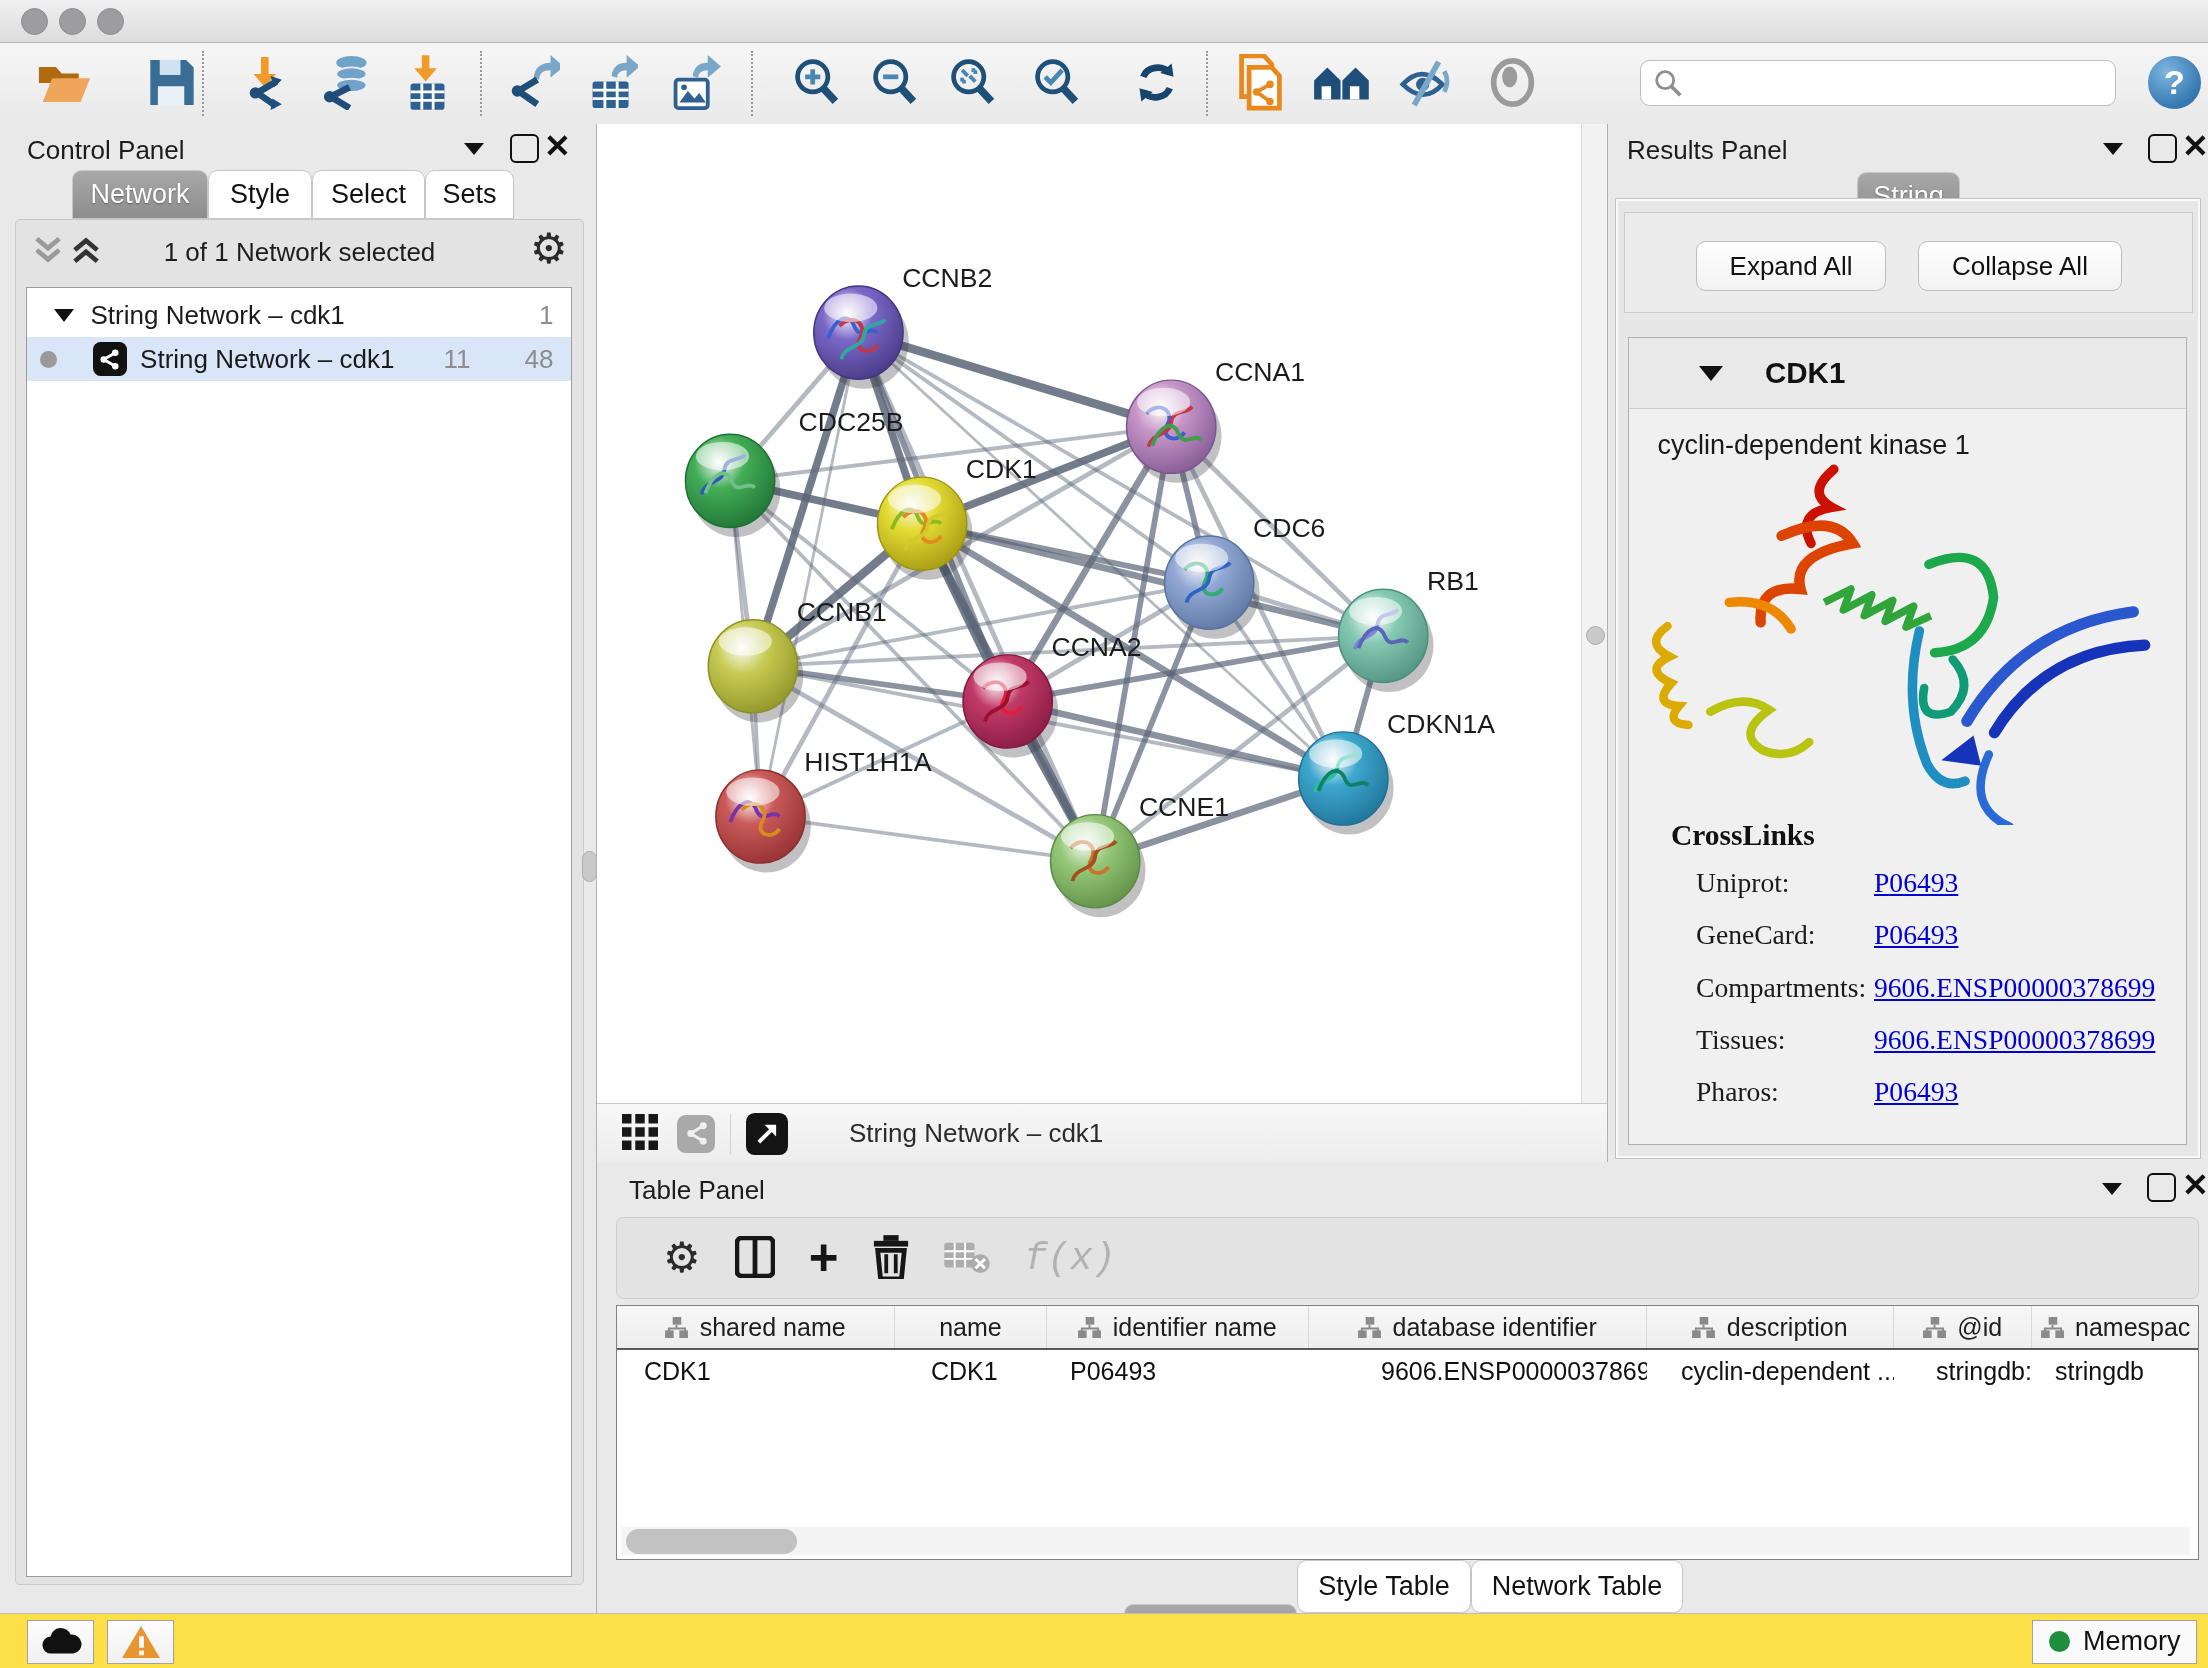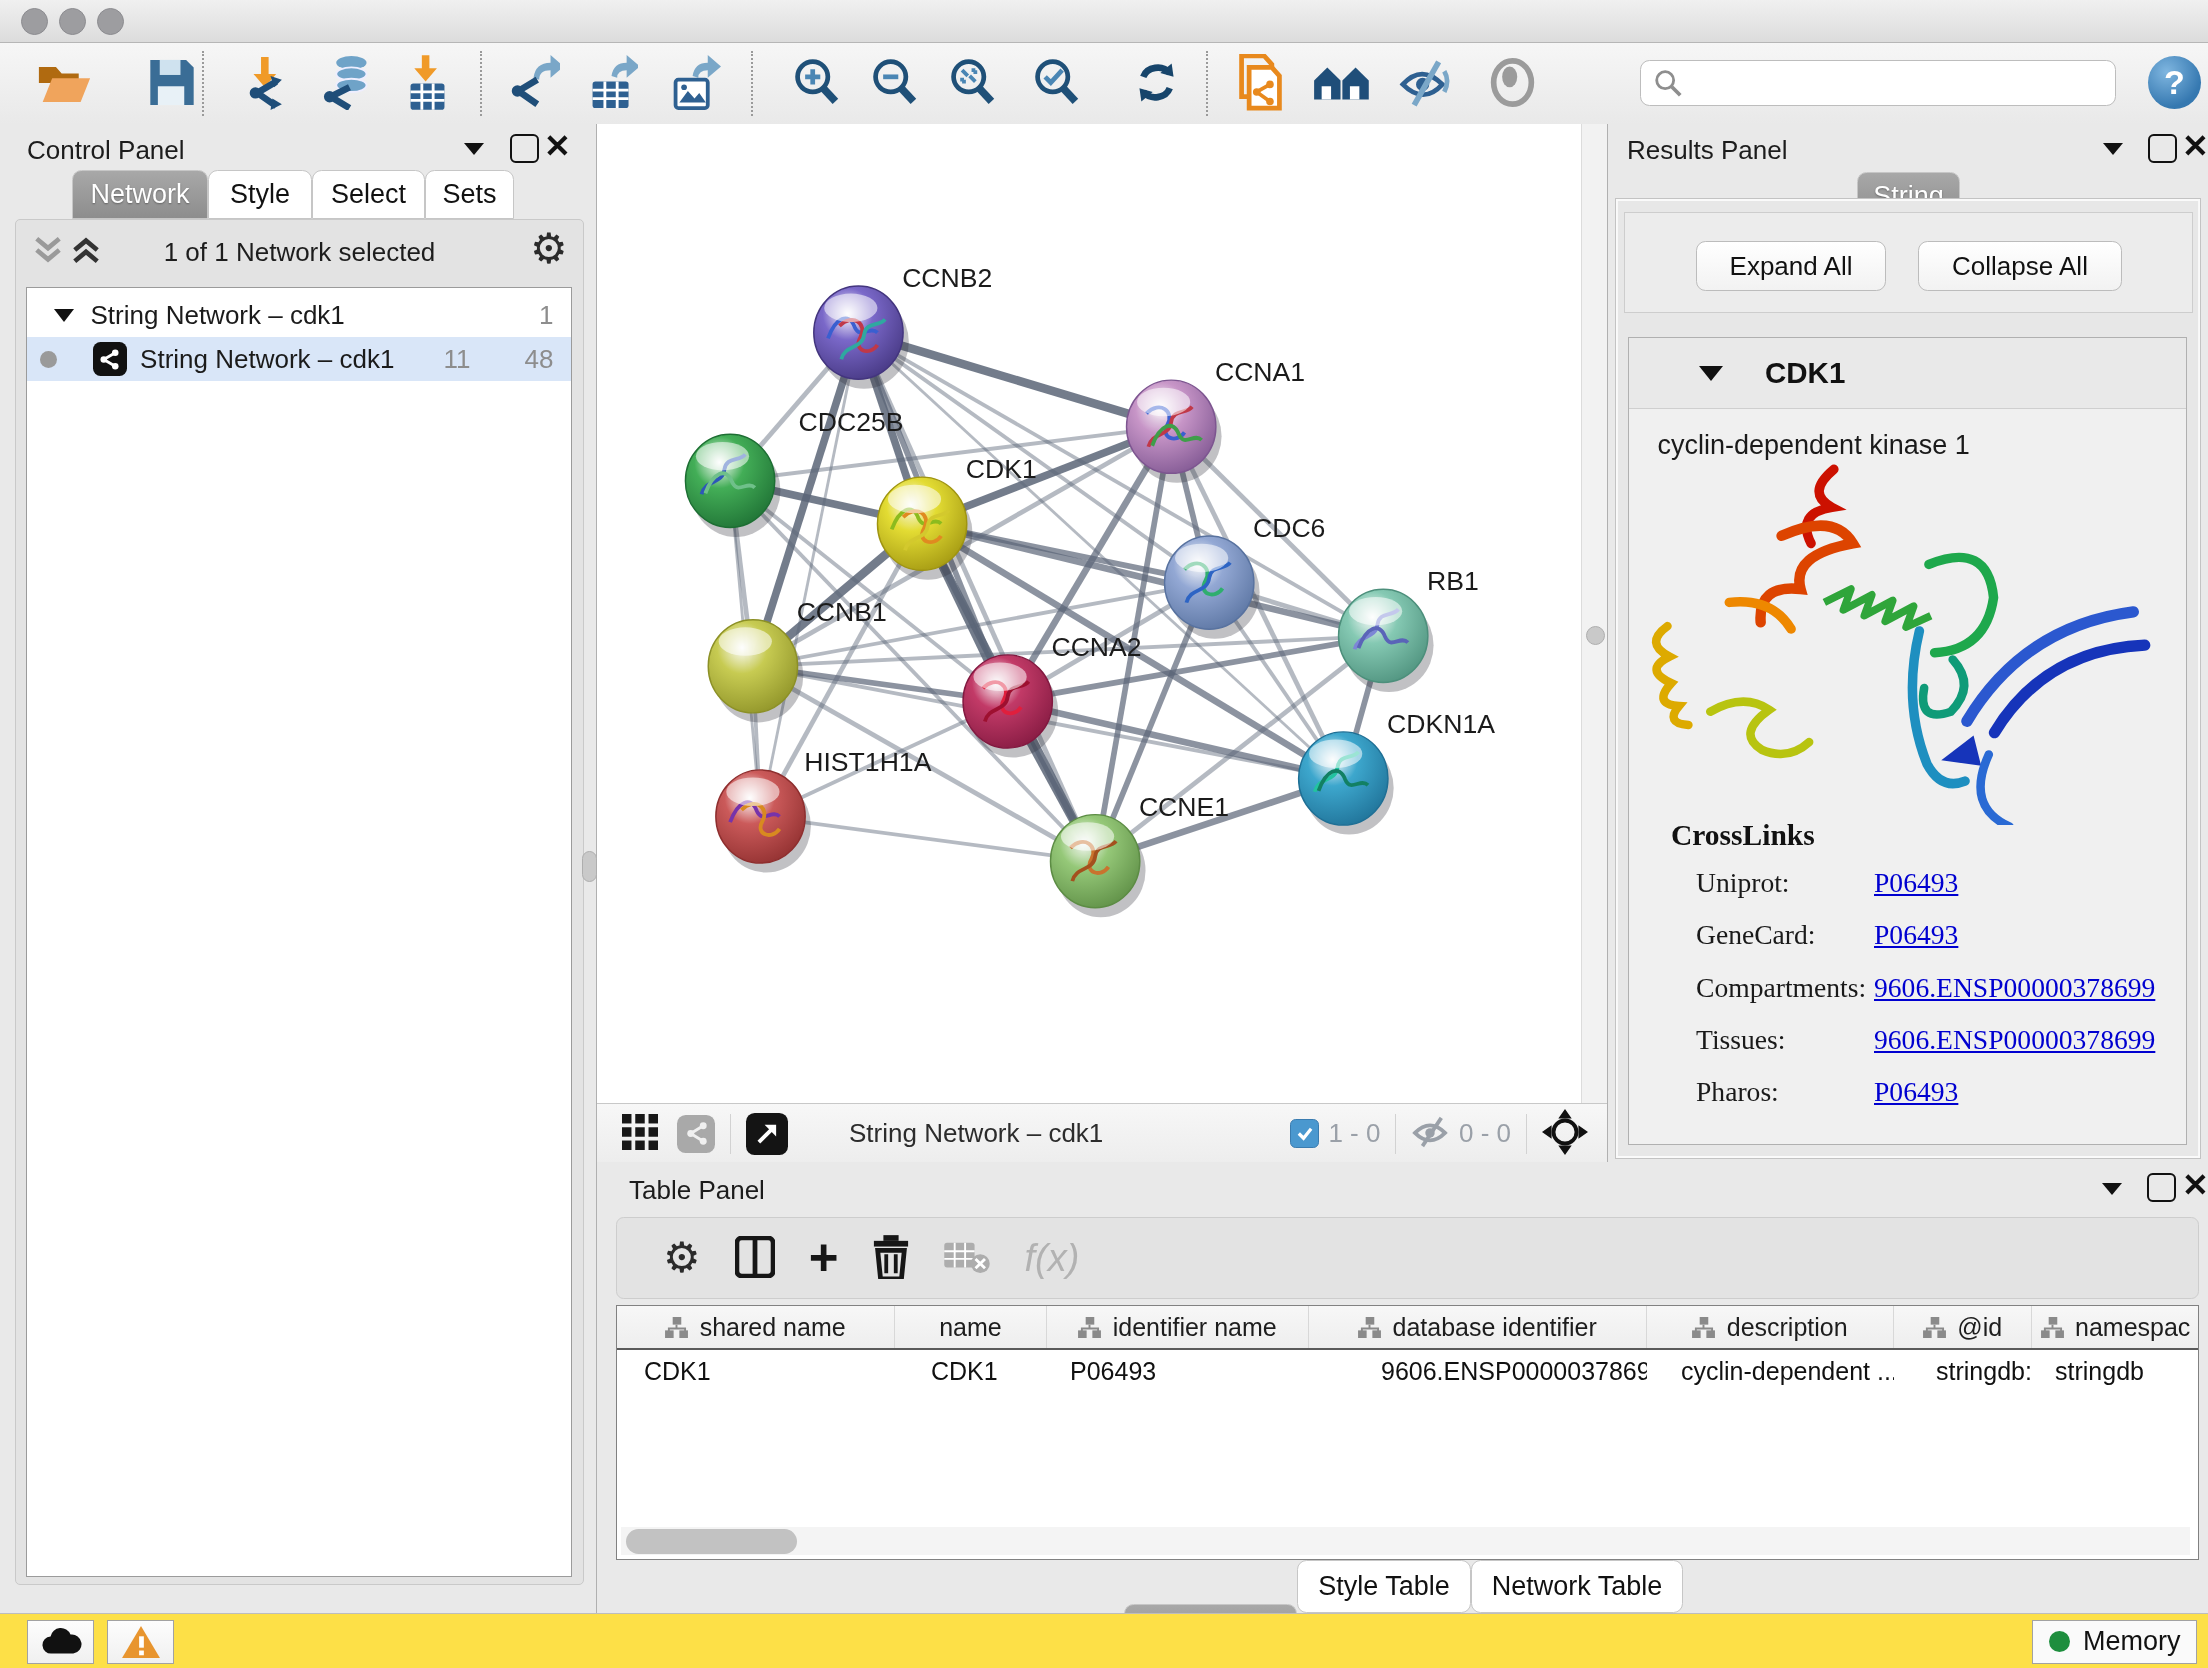--- a/index.html
+++ b/index.html
@@ -514,44 +514,20 @@
       </svg>
   </span>
   <span class="nt-div"></span>
   <span style="width:42px;height:42px;background:#141414;border-radius:8.6px;display:flex;align-items:center;justify-content:center">
     <svg width="25" height="25" viewBox="0 0 26 26">
         <path d="M4 22 L20 6" stroke="#fff" stroke-width="4"></path>
         <path d="M10 4 h12 v12z" fill="#fff"></path>
       </svg>
   </span>
   <span class="net-name" style="margin-left:61px">String Network – cdk1</span>
-  <span style="margin-left:auto;display:flex;align-items:center">
-    <span style="width:27px;height:27px;background:#4a98cf;border:1.9px solid #3a7cb0;border-radius:5.7px;display:flex;align-items:center;justify-content:center">
-      <svg width="17" height="17" viewBox="0 0 18 18">
-          <path d="M3 9 l5 5 8 -10" fill="none" stroke="#fff" stroke-width="3.4"></path>
-        </svg>
-    </span>
-    <span class="count-txt">1 - 0</span>
-    <span class="nt-div"></span>
-    <span>
-      <svg width="38" height="32" viewBox="0 0 40 34">
-          <path d="M4 18 q16 -16 32 0 q-16 16 -32 0z" fill="none" stroke="#9aa0a8" stroke-width="4"></path>
-          <circle cx="20" cy="18" r="5" fill="#9aa0a8"></circle>
-          <path d="M32 2 L12 32" stroke="#9aa0a8" stroke-width="4"></path>
-        </svg>
-    </span>
-    <span class="count-txt">0 - 0</span>
-    <span class="nt-div"></span>
-    <span style="margin-right:19px">
-      <svg width="46" height="46" viewBox="0 0 48 48">
-          <circle cx="24" cy="24" r="12" fill="none" stroke="#111" stroke-width="4"></circle>
-          <path d="M24 0 l7 10 h-14z M24 48 l-7 -10 h14z M0 24 l10 -7 v14z M48 24 l-10 7 v-14z" fill="#111"></path>
-        </svg>
-    </span>
-  </span>
 </div>
 <div class="abs split-handle" style="left:1389px;top:1166px;width:28.5px;height:13.3px;"></div>
 
 <div class="abs" style="left:1607px;top:124px;width:601px;height:1039px;background:#e9e9e9;border-left:1px solid #b0b0b0;">
   <div class="abs panel-hdr-title" style="left:19px;top:11.4px">Results Panel</div>
   <div class="abs hdr-caret" style="left:495px;top:19px"></div>
   <div class="abs hdr-float" style="left:540px;top:9.5px"></div>
   <div class="abs hdr-close" style="left:574px;top:9.5px">✕</div>
   <div class="tab sel" style="left:249px;width:103px;top:48px">String</div>
 </div>
@@ -636,21 +612,21 @@
         <g fill="#adadad">
           <rect x="0" y="4" width="32" height="26" rx="3"></rect>
         </g>
         <g stroke="#fff" stroke-width="2">
           <path d="M0 13 h32 M0 21 h32 M11 4 v26 M22 4 v26"></path>
         </g>
         <circle cx="38" cy="26" r="10" fill="#adadad"></circle>
         <path d="M33 21 l10 10 M43 21 l-10 10" stroke="#fff" stroke-width="3"></path>
       </svg>
   </span>
-  <span style="font-family:Liberation Sans, sans-serif;font-style:italic;font-size:38px;color:#b2b2b2">f(x)</span>
+  <span style="font-family:Liberation Mono, monospace;font-style:italic;font-size:38px;color:#b2b2b2">f(x)</span>
 </div>
 <div class="abs tbl-box">
   <div class="tbl-head" id="tbl-head">
       <div class="th" style="width: 278px;">
         <svg width="23" height="21" viewBox="0 0 24 22">
           <rect x="8" y="0" width="9" height="8" fill="#8a8a8a"></rect>
           <path d="M12 8 v4 M4 16 v-4 h17 v4" stroke="#8a8a8a" stroke-width="2" fill="none"></path>
           <rect x="0" y="14" width="9" height="8" fill="#8a8a8a"></rect>
           <rect x="15" y="14" width="9" height="8" fill="#8a8a8a"></rect>
         </svg>

